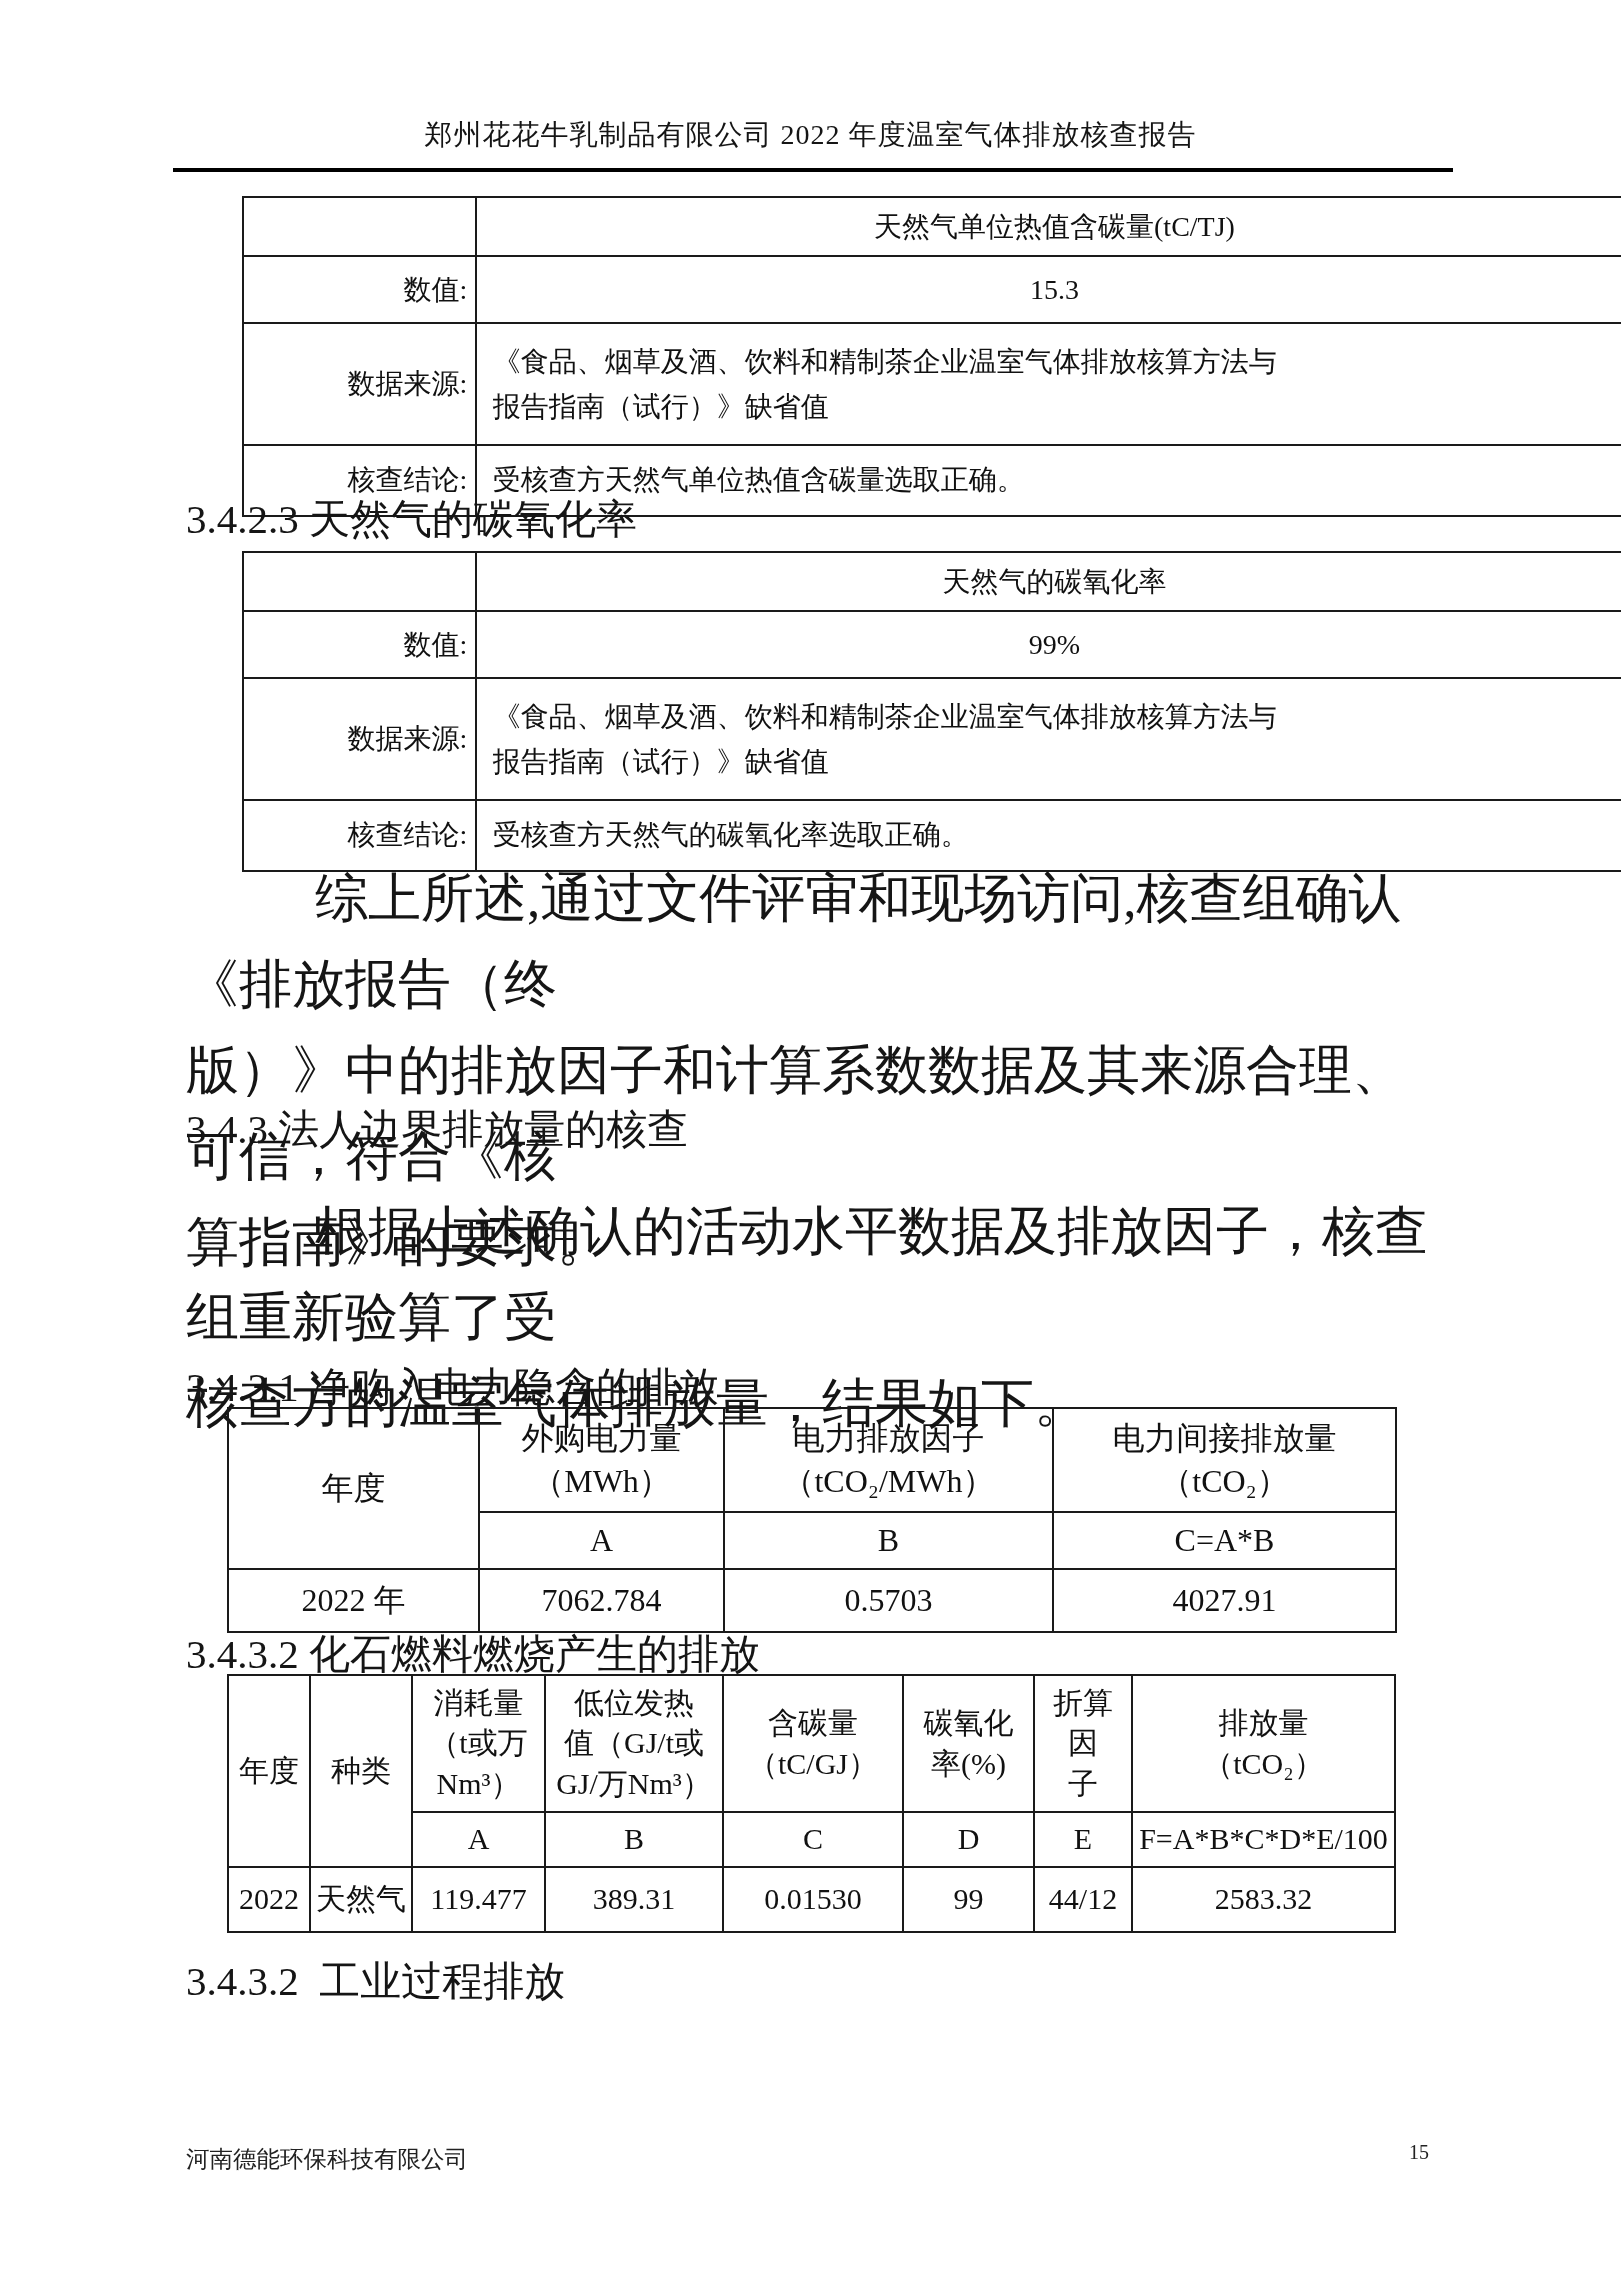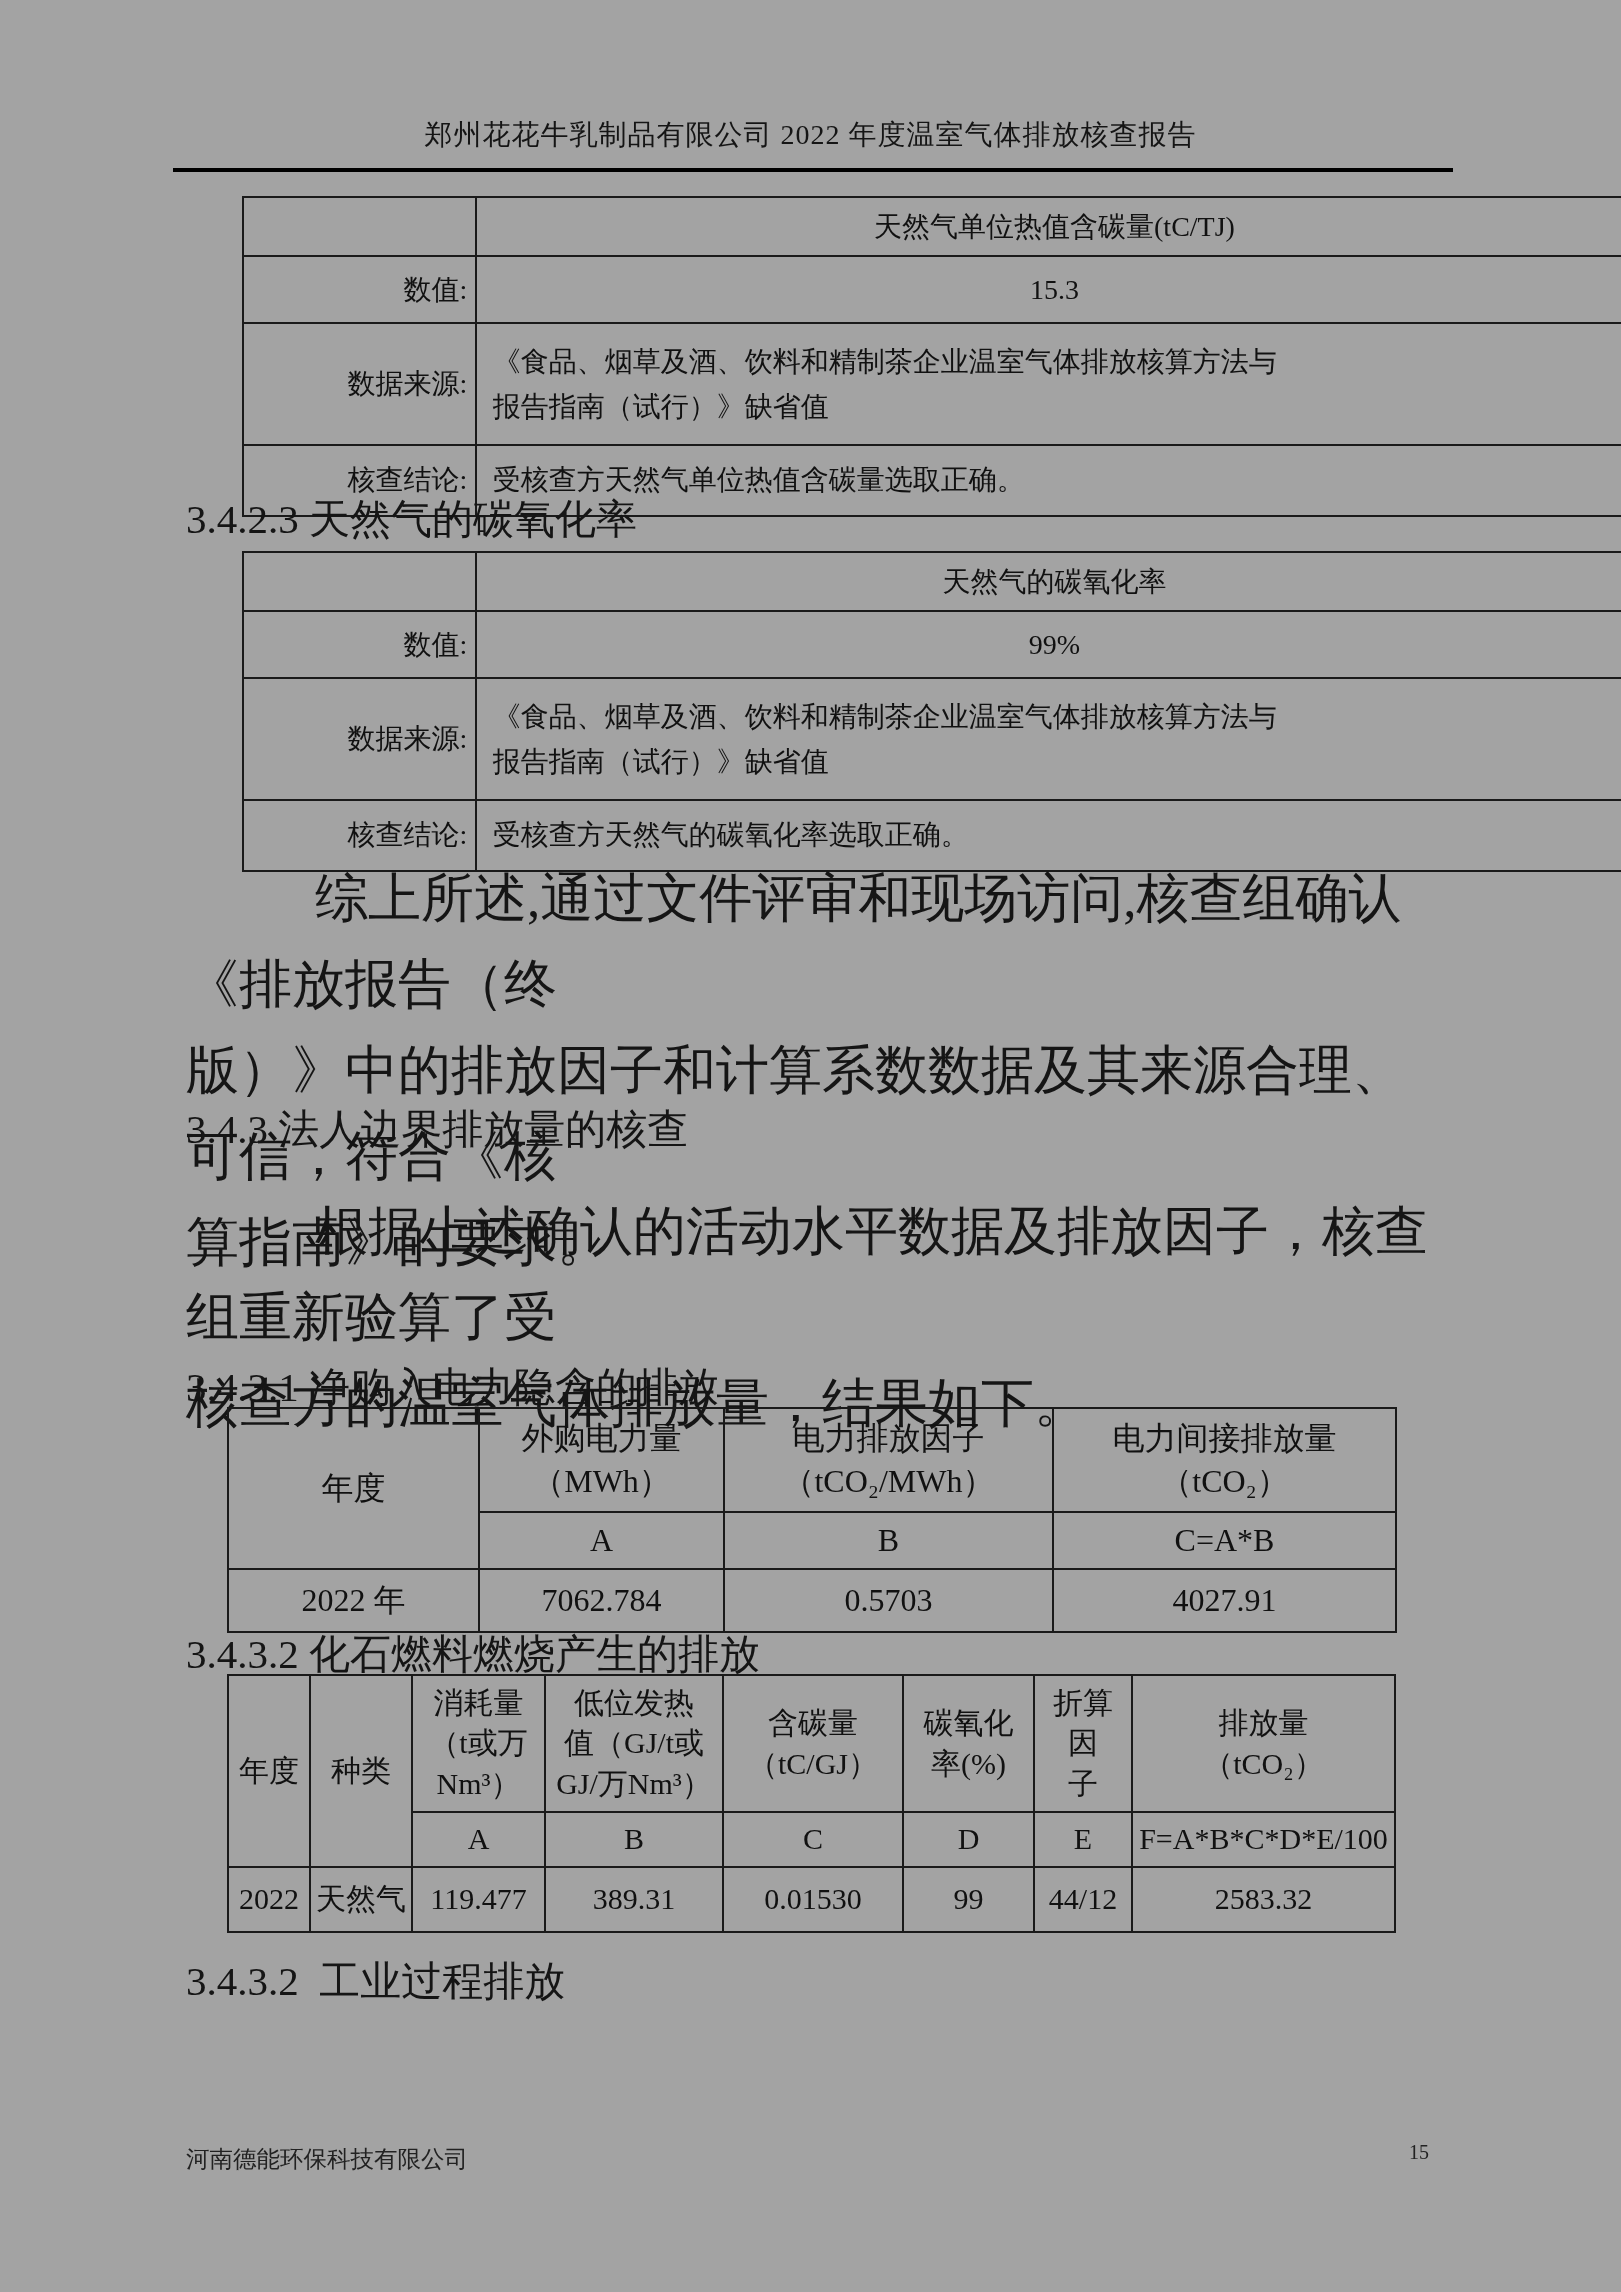--- a/index.html
+++ b/index.html
@@ -1,20 +1,20 @@
 <!DOCTYPE html>
 <html><head>
 <meta charset="utf-8">
 <style>
   html,body { margin:0; padding:0; background:#e8e8e8; }
   .page {
     position:relative;
     width:1621px; height:2293px;
     margin:0 auto;
-    background:#a3a3a3;
+    background:#ffffff;
     font-family:"Liberation Serif","DejaVu Serif",serif;
     color:#111;
     overflow:hidden;
   }
 
   
   .doc-header {
     position:absolute; top:116px; left:0; width:100%;
     text-align:center; font-size:28px; letter-spacing:1px;
     color:#151515;

